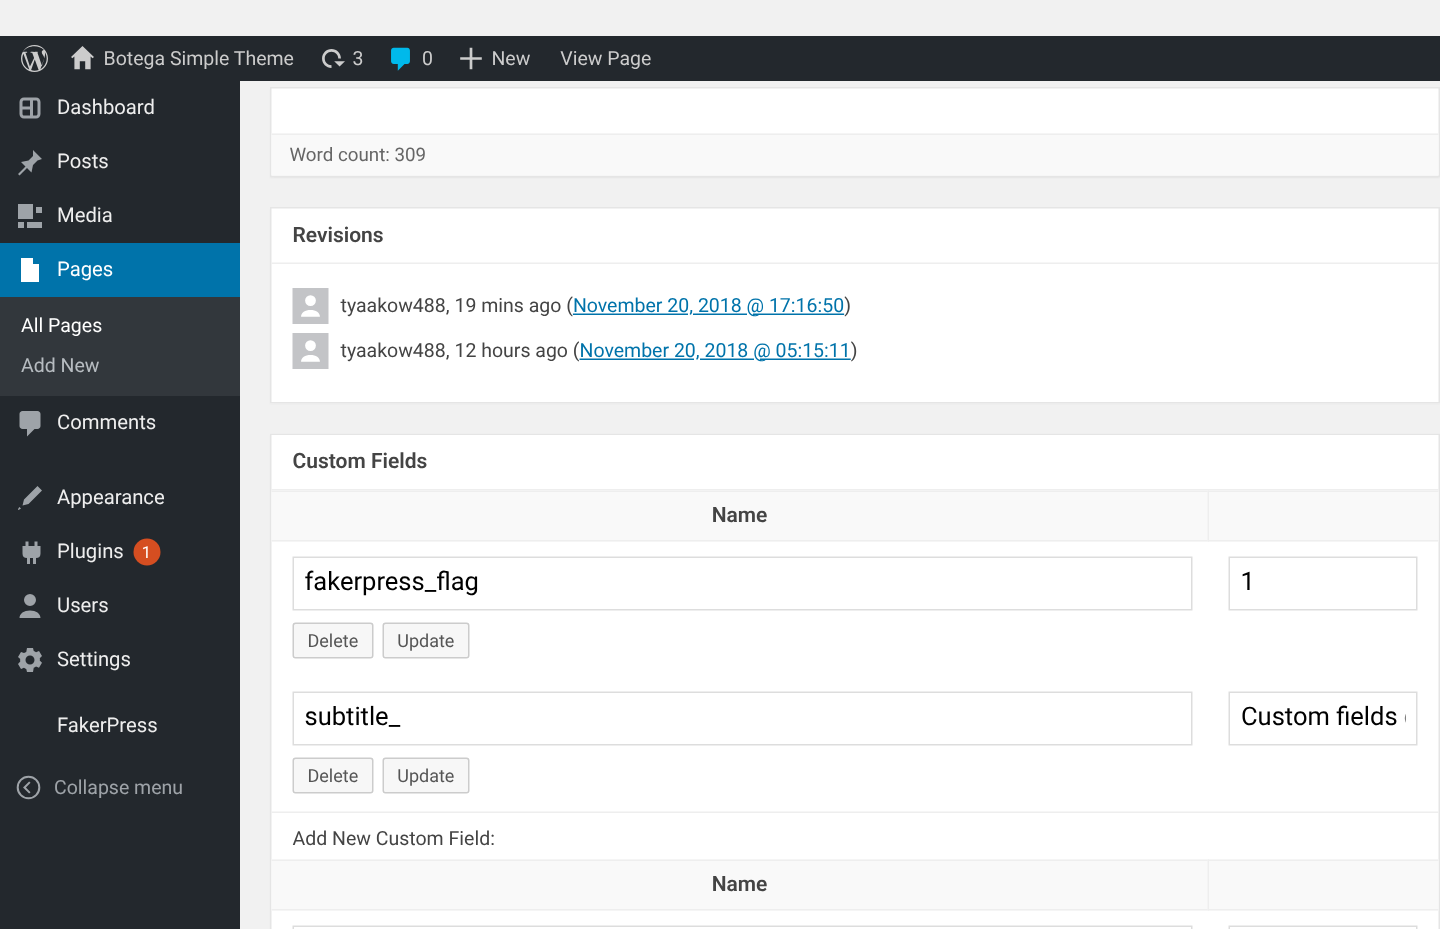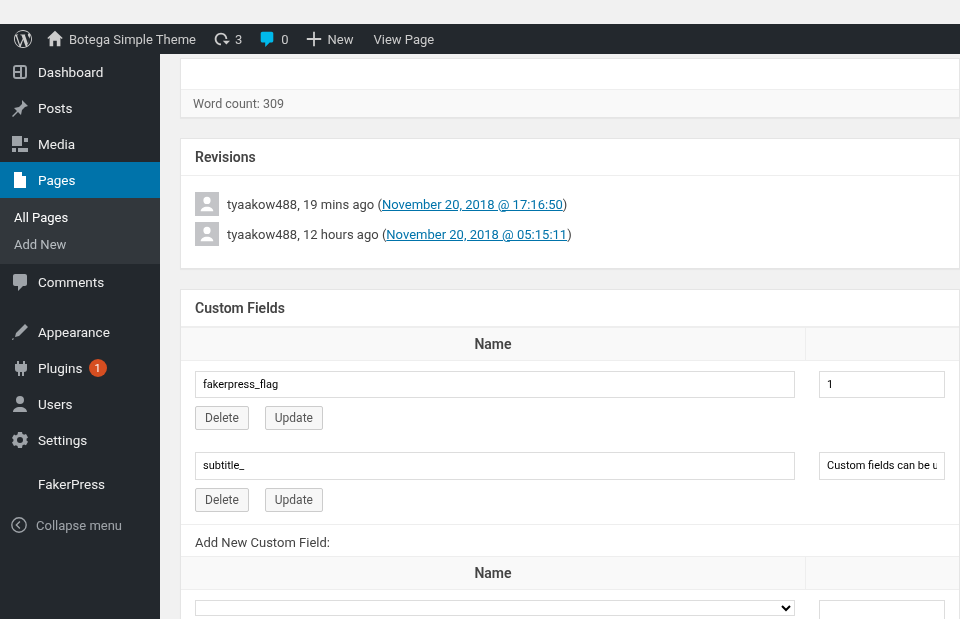--- a/index.html
+++ b/index.html
@@ -30,23 +30,23 @@
 .box h2 { font-size: 14px; font-weight: 600; padding: 10px 14px; border-bottom: 1px solid #eee; }
 .box-body { padding: 10px 14px 16px; }
 .revision { display: flex; align-items: center; margin: 6px 0; font-size: 13px; }
 .revision .avatar { width: 24px; height: 24px; background: #c3c4c7; margin-right: 8px; display: flex; align-items: center; justify-content: center; }
 .revision .avatar svg { width: 18px; height: 18px; fill: #fff; }
 .revision a { color: #0073aa; text-decoration: underline; }
 .cf-header { background: #f9f9f9; text-align: center; font-weight: 600; padding: 8px; border-top: 1px solid #eee; border-bottom: 1px solid #eee; font-size: 14px; }
 .cf-row { display: flex; padding: 10px 14px 0; gap: 24px; }
 .cf-name-col { width: 600px; }
 .cf-value-col { flex: 1; }
-.cf-input { width: 100%; padding: 5px 7px; font-size: 11px; border: 1px solid #ddd; background: #fff; line-height: 1.4; }
+.cf-input { width: 100%; padding: 5px 7px; font-size: 17px; border: 1px solid #ddd; background: #fff; line-height: 1.4; }
 .cf-textarea { width: 100%; padding: 5px 7px; font-size: 13.5px; border: 1px solid #ddd; background: #fff; height: 30px; resize: vertical; }
-.cf-buttons { padding: 8px 14px 12px; display: flex; gap: 16px; }
+.cf-buttons { padding: 8px 14px 12px; display: flex; gap: 6px; }
 .cf-newlabel { font-size: 13px; padding: 10px 14px 6px; }
 .btn { border: 1px solid #ccc; background: #f7f7f7; color: #555; font-size: 12px; padding: 4px 9px; cursor: pointer; border-radius: 2px; }
 .select { width: 100%; padding: 5px 7px; font-size: 13.5px; border: 1px solid #ddd; background: #fff; height: 16px; }
 .enter-new { color: #0073aa; font-size: 12.5px; cursor: pointer; padding: 6px 14px; display: inline-block; }
 .editor-placeholder { height: 30px; }
 </style>
 </head>
 <body>
 
 <div class="toolbar">

